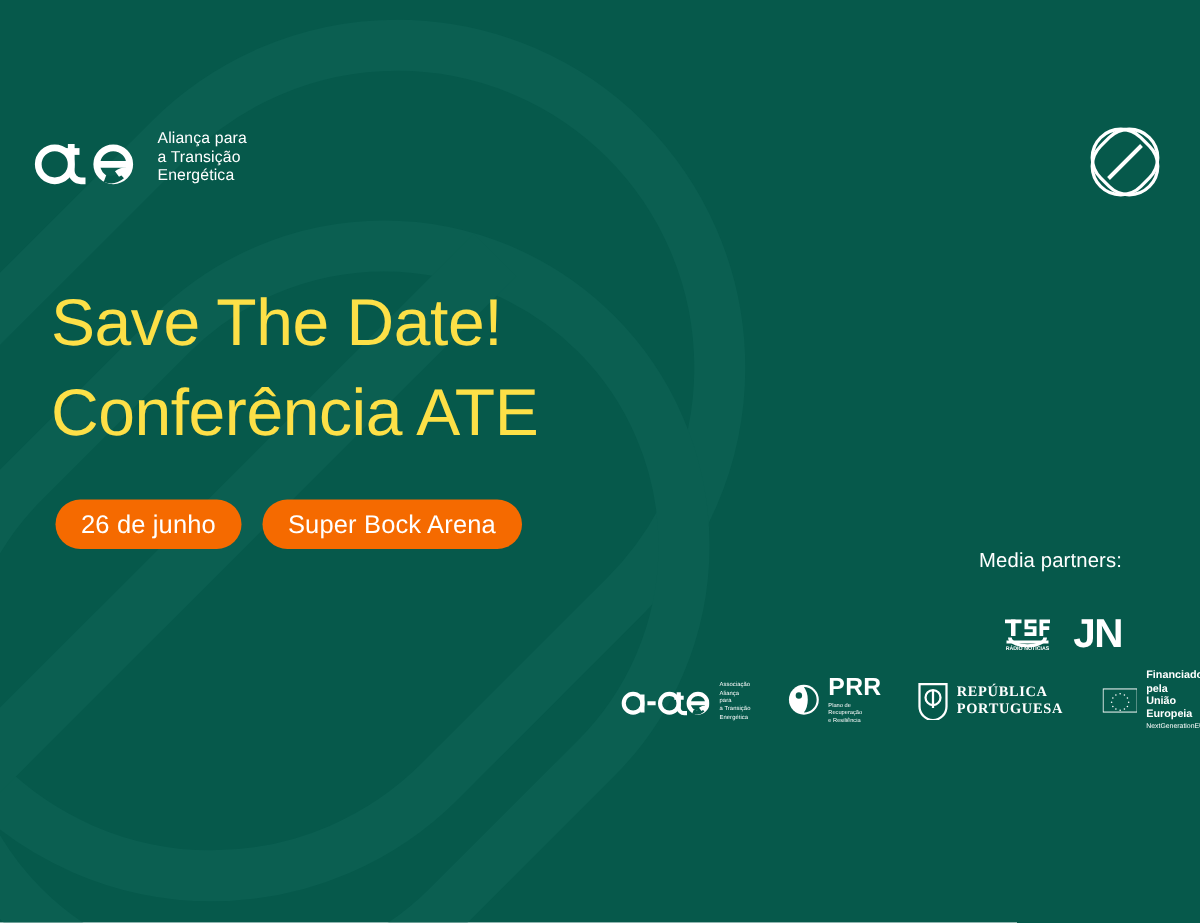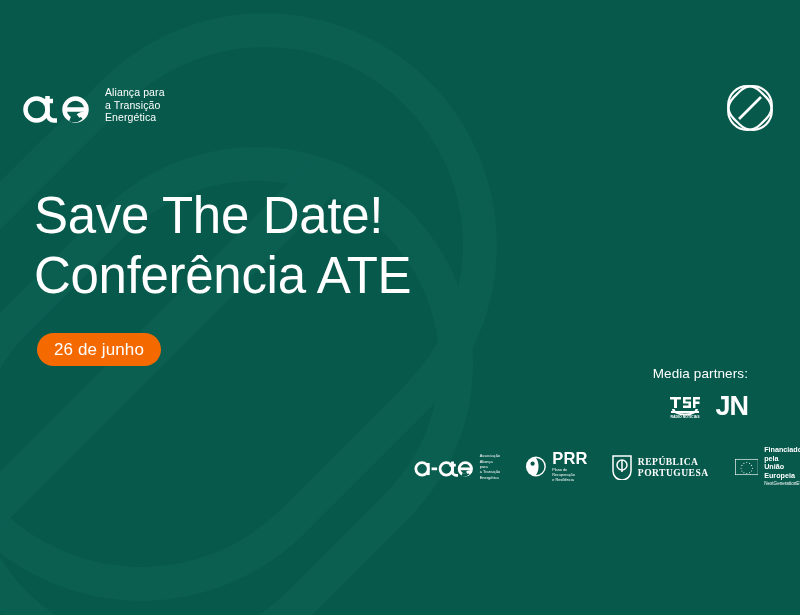--- a/index.html
+++ b/index.html
@@ -50,22 +50,22 @@
     position: absolute;
     right: 22px;
     top: 80px;
   }
 
   
   #headline {
     position: absolute;
     left: 34px;
     top: 186px;
-    color: #ffffff;
-    font-size: 51px;
+    color: #fde047;
+    font-size: 44px;
     line-height: 60px;
     font-weight: 400;
     letter-spacing: -0.3px;
     white-space: pre-line;
   }
 
   
   #pills {
     position: absolute;
     left: 37px;
@@ -95,21 +95,21 @@
     right: 52px;
     top: 366px;
     text-align: left;
   }
   #media-partners-label {
     color: #ffffff;
     font-size: 13.5px;
     letter-spacing: .1px;
   }
   #media-logos {
-    margin-top: 12px;
+    margin-top: 28px;
     display: flex;
     align-items: center;
     justify-content: flex-end;
     gap: 14px;
   }
   #jn-logo {
     color: #ffffff;
     font-size: 27px;
     font-weight: 700;
     letter-spacing: -1px;
@@ -223,20 +223,21 @@
       <rect x="5" y="9" width="46" height="38" rx="19" transform="rotate(90 28 28)"></rect>
     </g>
     <path d="M17 39 L39 17" fill="none" stroke="#ffffff" stroke-width="2.6"></path>
   </svg>
 
   <div id="headline">Save The Date!
 Conferência ATE</div>
 
   <div id="pills">
     <div class="pill">26 de junho</div>
+    <div class="pill">Super Bock Arena</div>
   </div>
 
   <div id="media-partners">
     <div id="media-partners-label">Media partners:</div>
     <div id="media-logos">
       <svg width="32" height="26" viewBox="0 0 64 52" xmlns="http://www.w3.org/2000/svg">
         <g fill="#ffffff">
           <rect x="2" y="6" width="22" height="5"></rect>
           <rect x="10" y="6" width="6" height="22"></rect>
           <path d="M28 6 h16 v5 h-11 v4 h11 v13 h-16 v-5 h11 v-4 h-11 z"></path>

